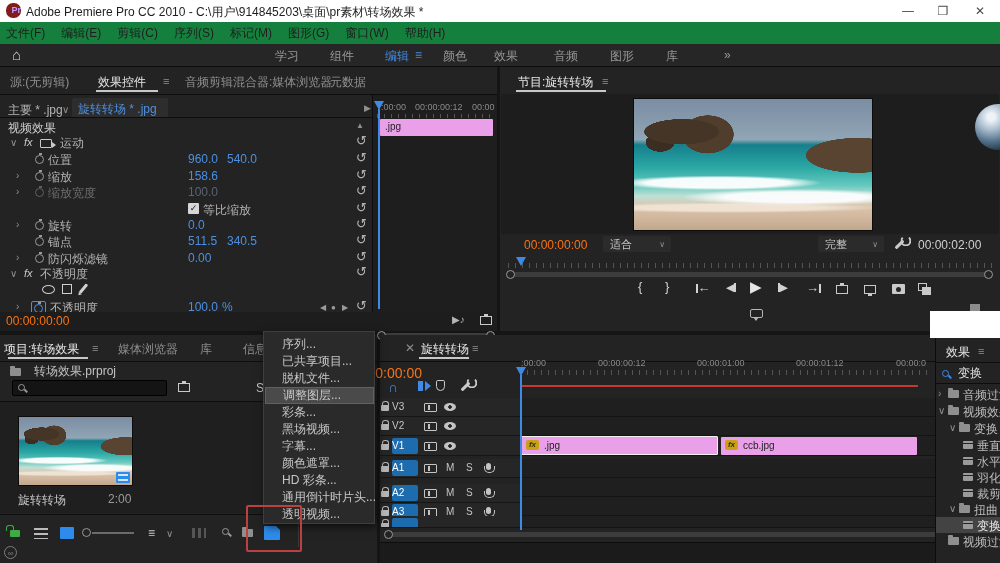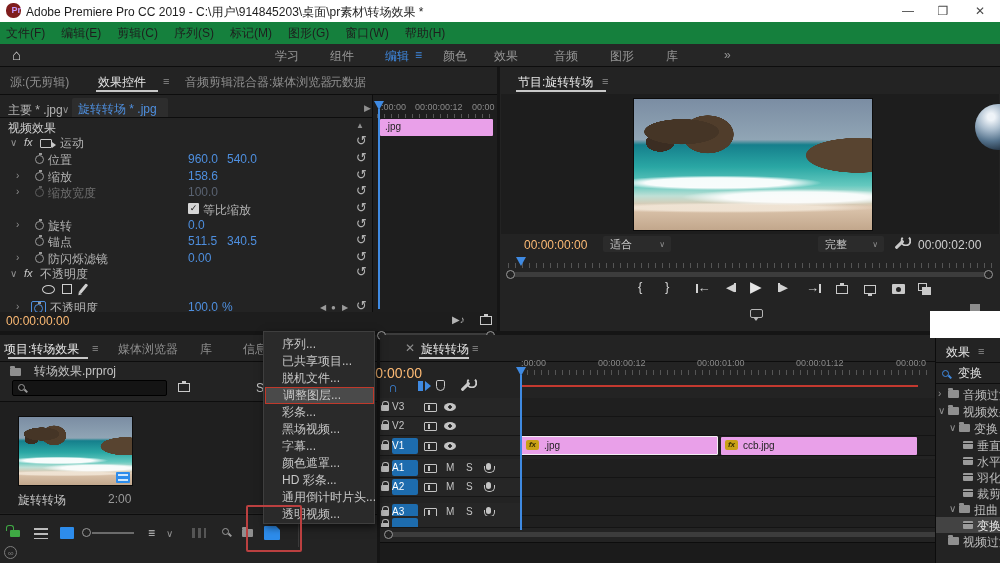--- a/index.html
+++ b/index.html
@@ -48,21 +48,21 @@
   .pen::after{content:"";position:absolute;bottom:-3px;left:-0.5px;border-left:2px solid transparent;
       border-right:2px solid transparent;border-top:3px solid #d0d0d0}
   .keynav{font-size:8px;color:#9b9b9b}
   .minitl{background:#1e1e1e;border-left:1px solid #0d0d0d}
   .rlabel{font-size:9px;color:#8a8a8a}
   .ticks{background:repeating-linear-gradient(90deg,#555 0 1px,transparent 1px 7px)}
   .clip{background:#e9a0e9;border-radius:1px}
   .cliptxt{font-size:10px;color:#242424}
   .fxbadge{width:13px;height:10px;background:#c9a116;border-radius:2px;color:#3a3000;
       font-size:8px;font-style:italic;font-weight:bold;text-align:center;line-height:10px}
-  .bluetc{font-size:12px;color:#fdba74}
+  .bluetc{font-size:12px;color:#f97316}
   .scrollline{height:5px;background:#3c3c3c;border-radius:3px}
   .scrollknob{width:9px;height:9px;border:1.5px solid #9a9a9a;border-radius:50%;background:#232323}
   
   .viewer{background:#1d1d1d}
   .beach{background:
     radial-gradient(ellipse 26% 16% at 20% 25%, #453526 0 60%, rgba(0,0,0,0) 61%),
     radial-gradient(ellipse 18% 24% at 31% 27%, #503d2b 0 60%, rgba(0,0,0,0) 61%),
     radial-gradient(ellipse 10% 12% at 11% 33%, #3b2d22 0 60%, rgba(0,0,0,0) 61%),
     radial-gradient(ellipse 36% 22% at 94% 43%, #584430 0 60%, rgba(0,0,0,0) 61%),
     radial-gradient(ellipse 55% 7% at 35% 64%, rgba(255,255,255,.95) 0 55%, rgba(255,255,255,0) 80%),
@@ -158,21 +158,21 @@
       color:#2e2e2e;font-size:15px;font-weight:bold;text-align:center;line-height:26px}
   .toe{background:#9b9b9b;border-radius:50%}
 </style>
 </head>
 <body>
 
 <div id="screen">
 
   <div class="x titlebar">
     <div class="x prlogo">Pr</div>
-    <div class="x apptitle nw">Adobe Premiere Pro CC 2019 - C:\用户\914845203\桌面\pr素材\转场效果 *</div>
+    <div class="x apptitle nw">Adobe Premiere Pro CC 2010 - C:\用户\914845203\桌面\pr素材\转场效果 *</div>
     <div class="x winbtn" style="left:898px">—</div>
     <div class="x winbtn" style="left:933px">❐</div>
     <div class="x winbtn" style="left:970px">✕</div>
   </div>
 
   <div class="x menubar">
     <span>文件(F)</span>
     <span>编辑(E)</span>
     <span>剪辑(C)</span>
     <span>序列(S)</span>
@@ -431,21 +431,21 @@
       <span class="x eye" style="left:64px;top:6px"></span>
     </div>
     <div class="x trow" style="left:0;top:124px;width:140px;height:19px">
       <span class="x lock" style="left:1px;top:7px"></span>
       <span class="x tname on" style="left:12px;top:1px">A1</span>
       <span class="x srcmon" style="left:44px;top:5px"></span>
       <span class="x ms" style="left:66px;top:3px">M</span>
       <span class="x ms" style="left:86px;top:3px">S</span>
       <span class="x mic" style="left:106px;top:4px"></span>
     </div>
-    <div class="x trow" style="left:0;top:143px;width:164px;height:19px">
+    <div class="x trow" style="left:0;top:149px;width:164px;height:19px">
       <span class="x lock" style="left:1px;top:7px"></span>
       <span class="x tname on" style="left:12px;top:1px">A2</span>
       <span class="x srcmon" style="left:44px;top:5px"></span>
       <span class="x ms" style="left:66px;top:3px">M</span>
       <span class="x ms" style="left:86px;top:3px">S</span>
       <span class="x mic" style="left:106px;top:4px"></span>
     </div>
     <div class="x trow" style="left:0;top:168px;width:140px;height:19px">
       <span class="x lock" style="left:1px;top:7px"></span>
       <span class="x tname on" style="left:12px;top:1px">A3</span>

